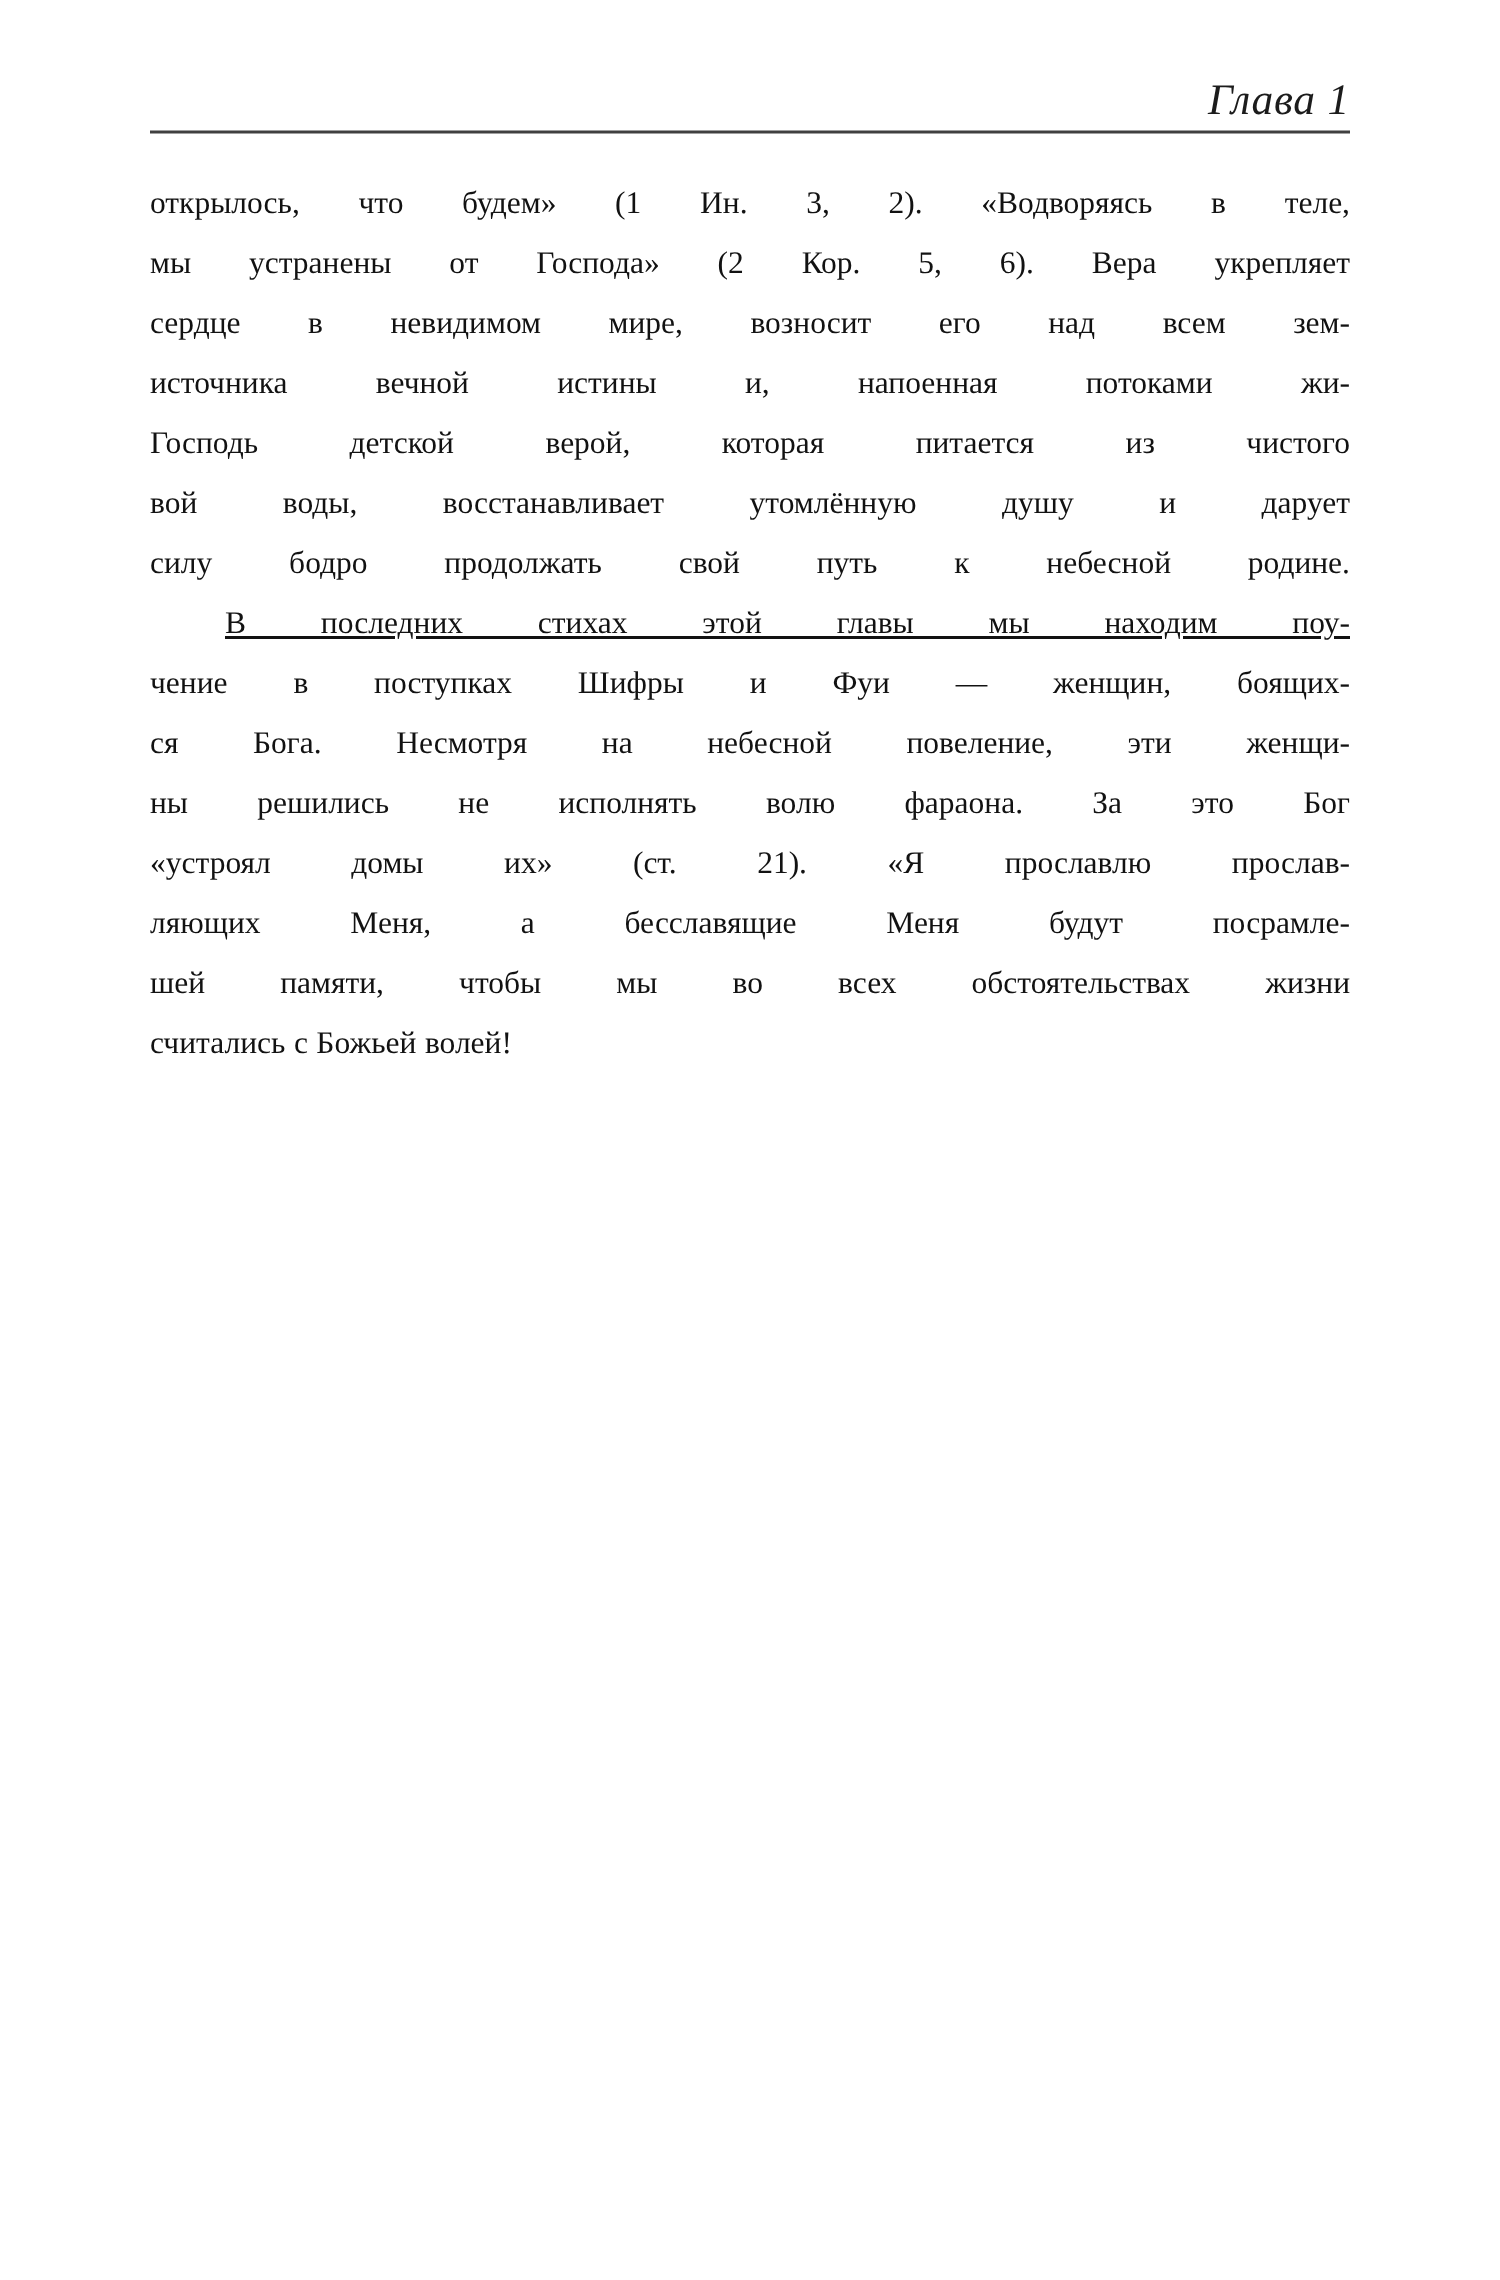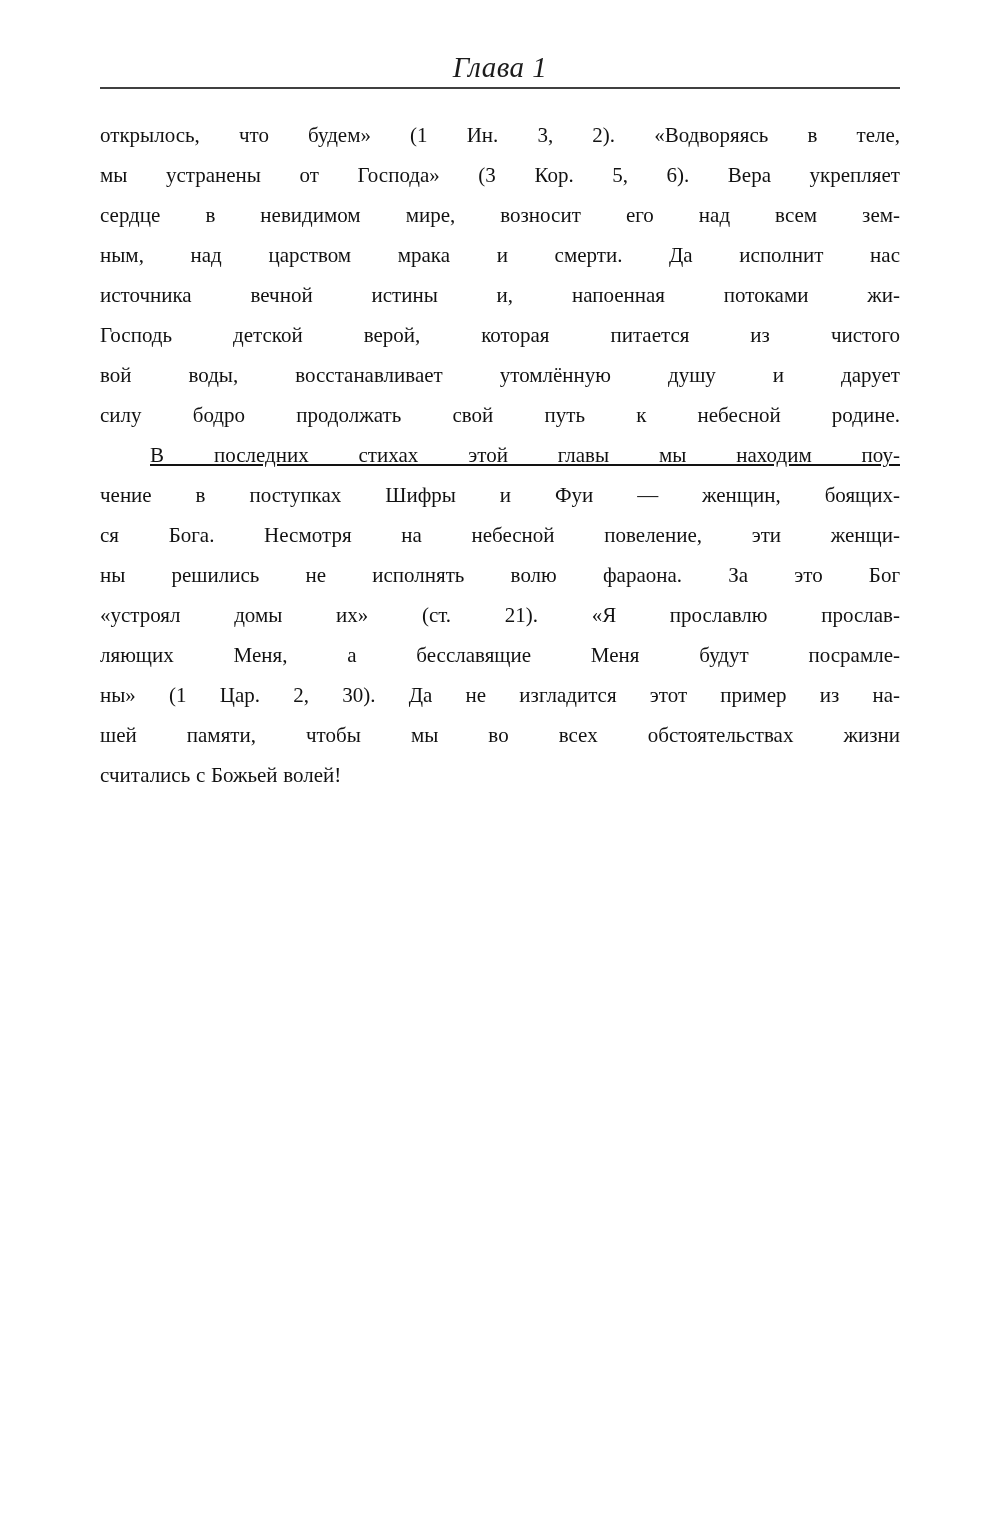--- a/index.html
+++ b/index.html
@@ -17,21 +17,21 @@
   .page {
     width: 800px;
     margin: 0 auto;
     padding: 0;
   }
   .chapter-header {
     padding-top: 51px;
     font-style: italic;
     font-size: 29px;
     line-height: 32px;
-    text-align: center;
+    text-align: right;
     color: #1c1c1c;
     letter-spacing: 0.5px;
   }
   .header-rule {
     margin-top: 4px;
     border: none;
     border-top: 2px solid #404040;
     height: 0;
     width: 100%;
   }
@@ -62,33 +62,31 @@
 </style>
 </head>
 <body>
 
 <div class="page">
   <div class="chapter-header">Глава 1</div>
   <div class="header-rule"></div>
   <div class="body-text">
       <div class="paragraph">
         <div class="line">открылось, что будем» (1 Ин. 3, 2). «Водворяясь в теле,</div>
-        <div class="line">мы устранены от Господа» (3 Кор. 5, 6). Вера укрепляет</div>
+        <div class="line">мы устранены от Господа» (2 Кор. 5, 6). Вера укрепляет</div>
         <div class="line">сердце в невидимом мире, возносит его над всем зем-</div>
-        <div class="line">ным, над царством мрака и смерти. Да исполнит нас</div>
         <div class="line">источника вечной истины и, напоенная потоками жи-</div>
         <div class="line">Господь детской верой, которая питается из чистого</div>
         <div class="line">вой воды, восстанавливает утомлённую душу и дарует</div>
         <div class="line">силу бодро продолжать свой путь к небесной родине.</div>
       </div>
       <div class="paragraph">
         <div class="line indent">В последних стихах этой главы мы находим поу-</div>
         <div class="line">чение в поступках Шифры и Фуи — женщин, боящих-</div>
         <div class="line">ся Бога. Несмотря на небесной повеление, эти женщи-</div>
         <div class="line">ны решились не исполнять волю фараона. За это Бог</div>
         <div class="line">«устроял домы их» (ст. 21). «Я прославлю прослав-</div>
         <div class="line">ляющих Меня, а бесславящие Меня будут посрамле-</div>
-        <div class="line">ны» (1 Цар. 2, 30). Да не изгладится этот пример из на-</div>
         <div class="line">шей памяти, чтобы мы во всех обстоятельствах жизни</div>
         <div class="line last">считались с Божьей волей!</div>
       </div>
     </div>
 </div>
 
 </body></html>

